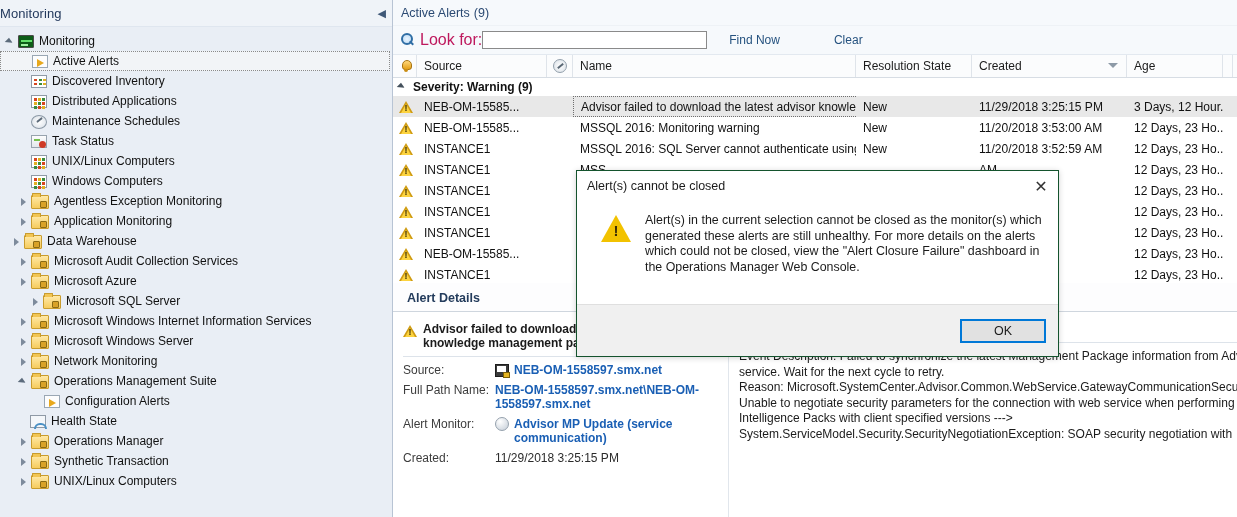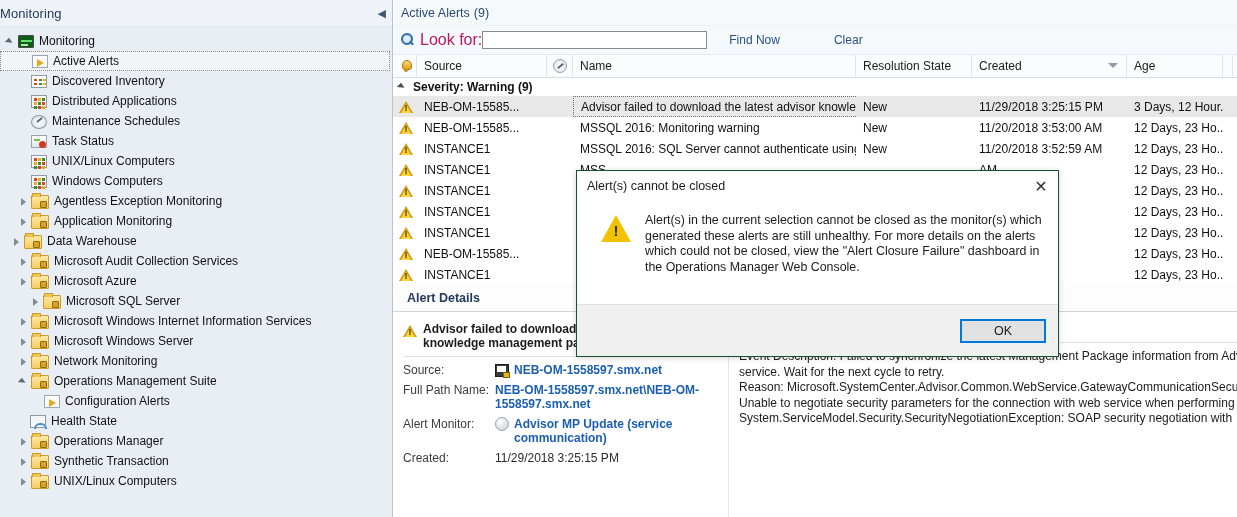--- a/index.html
+++ b/index.html
@@ -1031,20 +1031,21 @@
             </div>
           </div>
       </div>
       <div id="details-right">
         <div id="desc-title">Alert Description</div>
         <div id="desc-body">
             <div>Event Description: Failed to synchronize the latest Management Package information from Advis</div>
             <div>service. Wait for the next cycle to retry.</div>
             <div>Reason: Microsoft.SystemCenter.Advisor.Common.WebService.GatewayCommunicationSecurityE:</div>
             <div>Unable to negotiate security parameters for the connection with web service when performing (</div>
+            <div>Intelligence Packs with client specified versions ---&gt;</div>
             <div>System.ServiceModel.Security.SecurityNegotiationException: SOAP security negotiation with</div>
           </div>
       </div>
     </div>
   </div>
 
   <div id="modal-overlay">
     <div id="modal">
       <div id="modal-title-bar">
         <span id="modal-title">Alert(s) cannot be closed</span>

